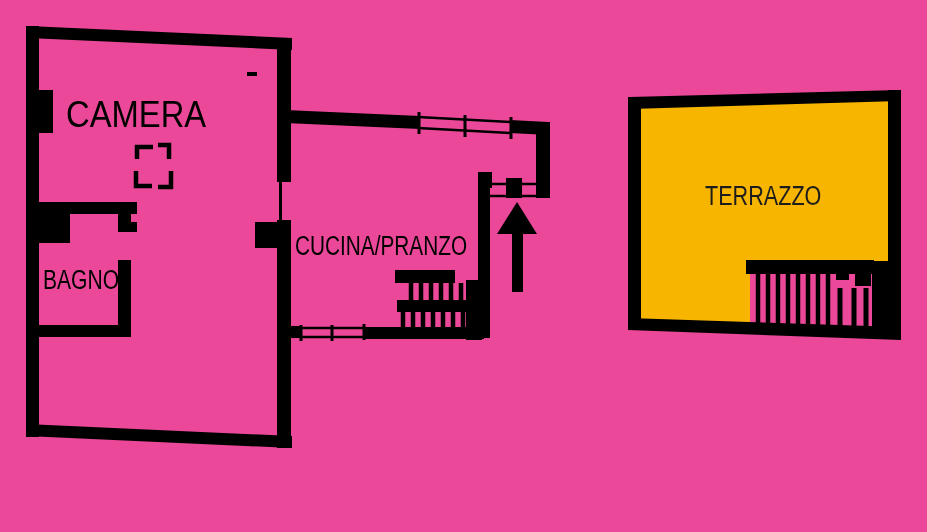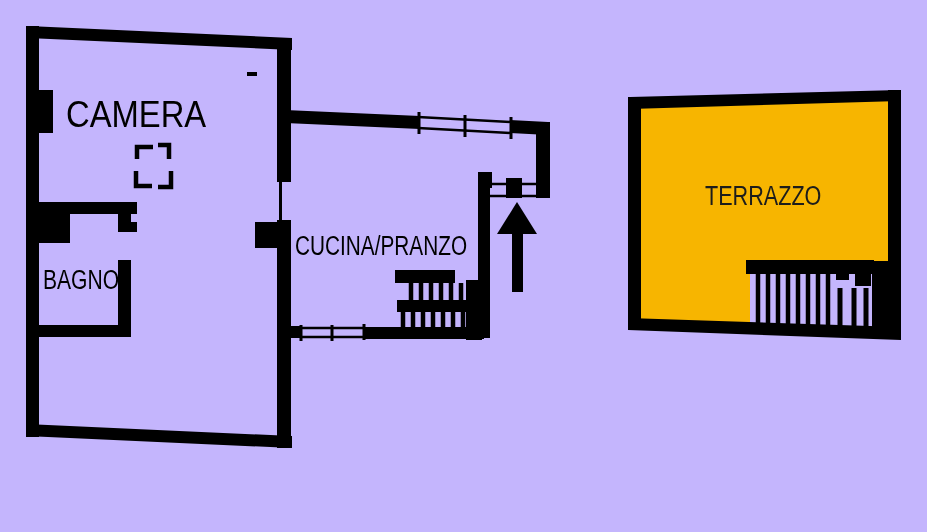--- a/index.html
+++ b/index.html
@@ -1,20 +1,20 @@
 <!DOCTYPE html>
 <html><head>
 <meta charset="utf-8">
 <title>Floor Plan</title>
 <style>
   html,body{margin:0;padding:0;background:#ffffff;}
   .plan{
     position:relative;
     width:927px;height:532px;
-    background:#c4b5fd;
+    background:#ec4899;
     font-family:"Liberation Sans", sans-serif;
     overflow:hidden;
   }
   .plan svg{position:absolute;left:0;top:0;}
   .room-label{
     position:absolute;
     line-height:1;
     color:#000000;
     white-space:nowrap;
     transform-origin:left top;

